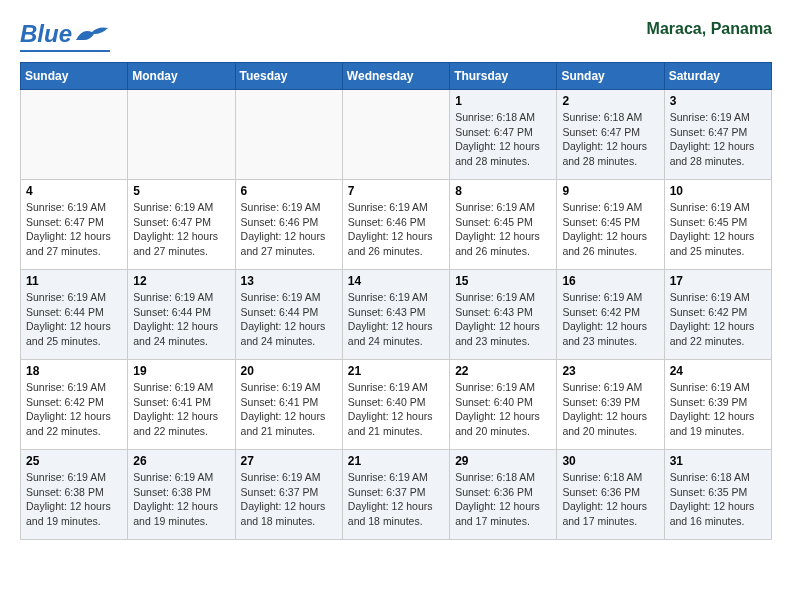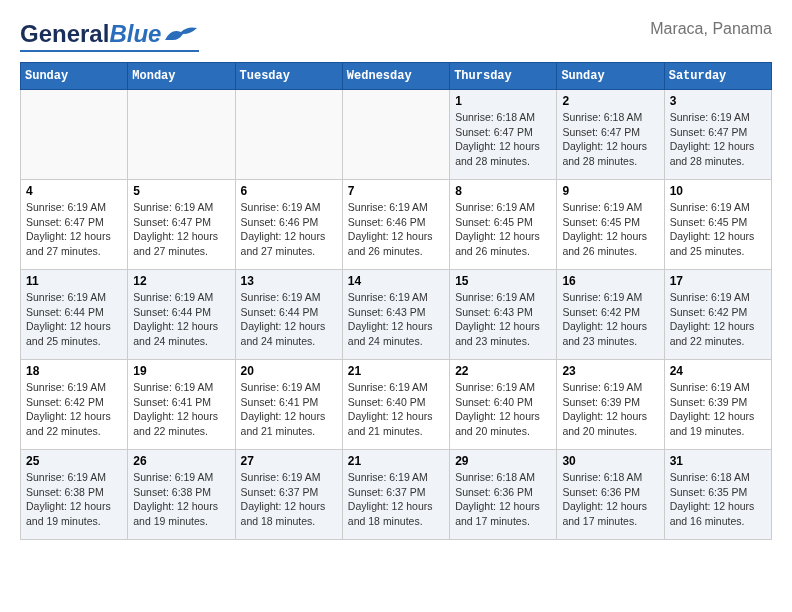--- a/index.html
+++ b/index.html
@@ -28,37 +28,36 @@
     .title-block {
       text-align: right;
     }
     .title-block h1 {
       font-size: 36px;
       font-weight: bold;
       color: #1a1a2e;
     }
     .title-block h2 {
       font-size: 16px;
-      font-weight: normal;
-      color: #737373;
+      font-weight: bold;
+      color: #14532d;
     }
     table {
       width: 100%;
       border-collapse: collapse;
       font-size: 11px;
     }
     thead th {
       background-color: #2a6ebb;
       color: #fff;
       padding: 6px 4px;
       text-align: left;
       font-size: 12px;
       font-weight: bold;
       border: 1px solid #1a5299;
-      font-family: Liberation Mono, monospace;
     }
     tbody td {
       vertical-align: top;
       padding: 4px 5px;
       border: 1px solid #ccc;
       width: 14.28%;
       min-height: 80px;
       height: 90px;
     }
     tbody tr:nth-child(odd) td {
@@ -81,21 +80,20 @@
     .empty-cell {
       background-color: #f9f9f9 !important;
     }
   </style>
 </head>
 <body>
 
 <div class="header">
   <div class="logo">
     <div class="logo-line">
-      <span style="font-size:24px; font-weight:bold; color:#1a2e5a;">General</span>
       <span style="font-size:24px; font-weight:bold; color:#2a6ebb;font-style:italic;">Blue</span>
 
       <svg width="36" height="24" viewBox="0 0 36 24" style="margin-left:2px;">
         <path d="M2,18 Q8,6 18,10 Q24,4 34,6 Q28,12 20,12 Q16,18 10,18 Z" fill="#2a6ebb"></path>
       </svg>
     </div>
     <div style="border-top: 2px solid #2a6ebb; width: 100%; margin-top:2px;"></div>
   </div>
   <div class="title-block">
     <h2>Maraca, Panama</h2>

